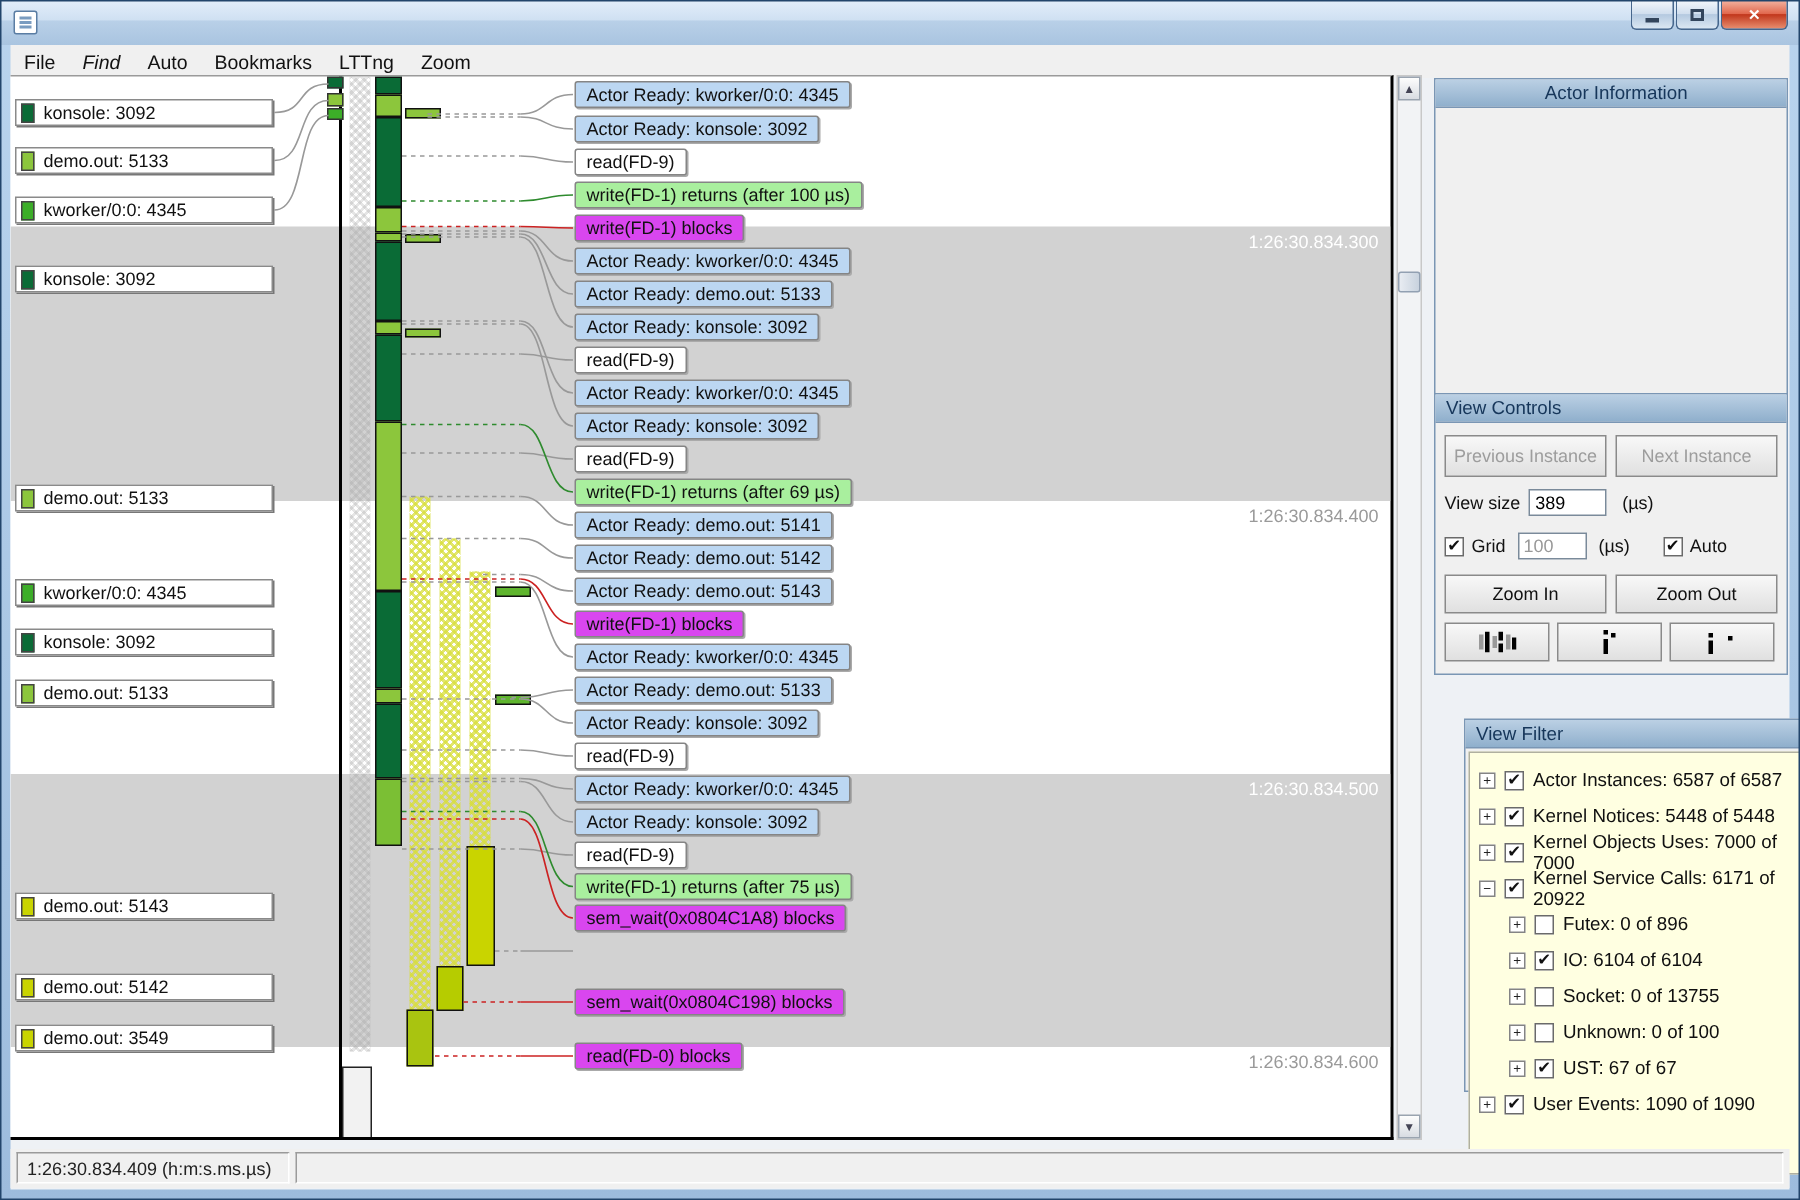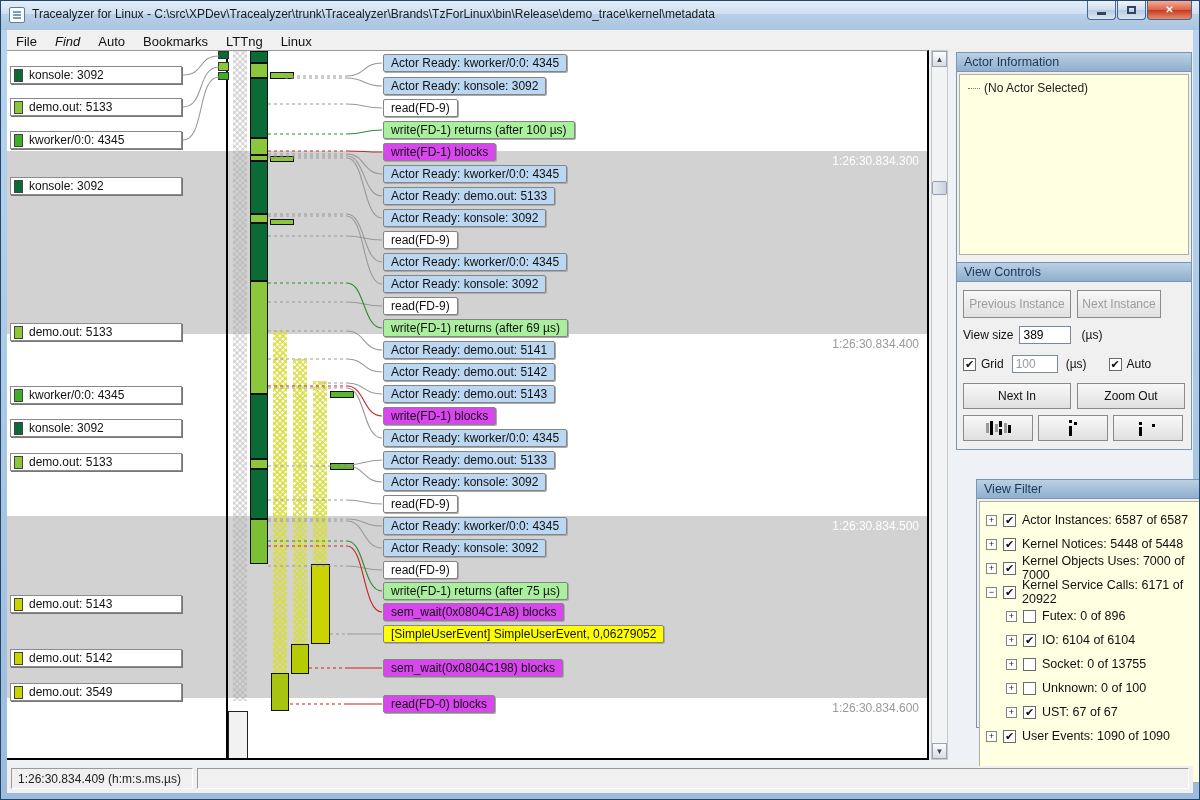--- a/index.html
+++ b/index.html
@@ -90,41 +90,40 @@
 
   
   .statusbar { position:absolute; left:7px; top:766px; width:1186px; height:26px; background:#f0f0f0; }
   .status-box { position:absolute; top:2px; height:21px; border:1px solid; border-color:#9a9a9a #fff #fff #9a9a9a; font-size:12px; color:#222; padding:3px 6px 0 6px; }
 </style>
 </head>
 <body>
 
 <div class="titlebar">
   <div class="title-icon"></div>
-  <div class="title-text">Tracealyzer for Linux - C:\src\XPDev\Tracealyzer\trunk\Tracealyzer\Brands\TzForLinux\bin\Release\demo_trace\kernel\metadata</div>
   <div class="win-btns">
     <div class="win-btn">
         <div class="glyph-min"></div>
       </div>
     <div class="win-btn">
         <div class="glyph-max"></div>
       </div>
     <div class="win-btn close">
         <span>✕</span>
       </div>
   </div>
 </div>
 
 <div class="menubar">
     <div class="menu-item" style="position: static;">File</div>
     <div class="menu-item" style="position: static; font-style: italic;">Find</div>
     <div class="menu-item" style="position: static;">Auto</div>
     <div class="menu-item" style="position: static;">Bookmarks</div>
     <div class="menu-item" style="position: static;">LTTng</div>
-    <div class="menu-item" style="position: static;">Linux</div>
+    <div class="menu-item" style="position: static;">Zoom</div>
   </div>
 <div class="content-bg"></div>
 
 <div class="trace-view">
     <div class="band" style="top: 100px; height: 183px;"></div>
     <div class="band-label" style="top: 103px; color: rgb(255, 255, 255);">1:26:30.834.300</div>
     <div class="band-label" style="top: 286px; color: rgb(154, 154, 154);">1:26:30.834.400</div>
     <div class="band" style="top: 465px; height: 182px;"></div>
     <div class="band-label" style="top: 468px; color: rgb(255, 255, 255);">1:26:30.834.500</div>
     <div class="band-label" style="top: 650px; color: rgb(154, 154, 154);">1:26:30.834.600</div>
@@ -284,60 +283,56 @@
     <div class="event-label ev-block" style="top: 356px;">write(FD-1) blocks</div>
     <div class="event-label ev-ready" style="top: 378px;">Actor Ready: kworker/0:0: 4345</div>
     <div class="event-label ev-ready" style="top: 400px;">Actor Ready: demo.out: 5133</div>
     <div class="event-label ev-ready" style="top: 422px;">Actor Ready: konsole: 3092</div>
     <div class="event-label ev-plain" style="top: 444px;">read(FD-9)</div>
     <div class="event-label ev-ready" style="top: 466px;">Actor Ready: kworker/0:0: 4345</div>
     <div class="event-label ev-ready" style="top: 488px;">Actor Ready: konsole: 3092</div>
     <div class="event-label ev-plain" style="top: 510px;">read(FD-9)</div>
     <div class="event-label ev-return" style="top: 531px;">write(FD-1) returns (after 75 µs)</div>
     <div class="event-label ev-block" style="top: 552px;">sem_wait(0x0804C1A8) blocks</div>
-    <div class="event-label ev-user" style="top: 574px;">[SimpleUserEvent] SimpleUserEvent, 0,06279052</div>
     <div class="event-label ev-block" style="top: 608px;">sem_wait(0x0804C198) blocks</div>
     <div class="event-label ev-block" style="top: 644px;">read(FD-0) blocks</div>
   </div>
 
 <div class="tscroll">
   <div class="arrow" style="top:0;">▲</div>
   <div class="thumb" style="top: 130px; height: 14px;"></div>
   <div class="arrow" style="bottom:0;">▼</div>
 </div>
 
-<div class="rpanel" style="top:52px; height:243px;">
+<div class="rpanel" style="top:52px; height:243px;text-align:center;">
   <div class="rp-header">Actor Information</div>
-  <div class="rp-body-yellow" style="height:181px;">
-    <div class="noactor">(No Actor Selected)</div>
-  </div>
 </div>
 
 <div class="rpanel" style="top:262px; height:188px;">
   <div class="rp-header">View Controls</div>
   <div class="vc-body">
     <div class="btn disabled" style="position:absolute; left:6px; top:8px; width:108px; height:28px;">Previous Instance</div>
-    <div class="btn disabled" style="position:absolute; left:120px; top:8px; width:84px; height:28px;">Next Instance</div>
+    <div class="btn disabled" style="position:absolute; left:120px; top:8px; width:108px; height:28px;">Next Instance</div>
 
     <div class="vc-row" style="left:6px; top:44px;">
       <span>View size</span>
       <input class="tinput" style="width: 52px; margin-left: 6px;" value="389">
       <span style="margin-left:10px;">(µs)</span>
     </div>
 
     <div class="vc-row" style="left:6px; top:73px; width:222px;">
       <span class="checkbox">✔</span>
       <span>Grid</span>
       <input class="tinput" style="width: 46px; margin-left: 8px; color: rgb(153, 153, 153);" value="100">
       <span style="margin-left:8px;">(µs)</span>
       <span class="checkbox" style="margin-left:22px;">✔</span>
       <span>Auto</span>
     </div>
 
-    <div class="btn" style="position:absolute; left:6px; top:101px; width:108px; height:26px;">Next In</div>
+    <div class="btn" style="position:absolute; left:6px; top:101px; width:108px; height:26px;">Zoom In</div>
     <div class="btn" style="position:absolute; left:120px; top:101px; width:108px; height:26px;">Zoom Out</div>
 
     <div class="btn" style="position:absolute; left:6px; top:133px; width:70px; height:26px;">
       <svg width="26" height="14">
         <rect x="1" y="2" width="3" height="10" fill="#999"></rect>
           <rect x="5" y="0" width="3" height="14" fill="#000"></rect>
         <rect x="10" y="3" width="3" height="8" fill="#999"></rect>
           <rect x="14" y="0" width="3" height="6" fill="#000"></rect>
         <rect x="14" y="8" width="3" height="6" fill="#000"></rect>
           <rect x="19" y="2" width="3" height="10" fill="#999"></rect>

